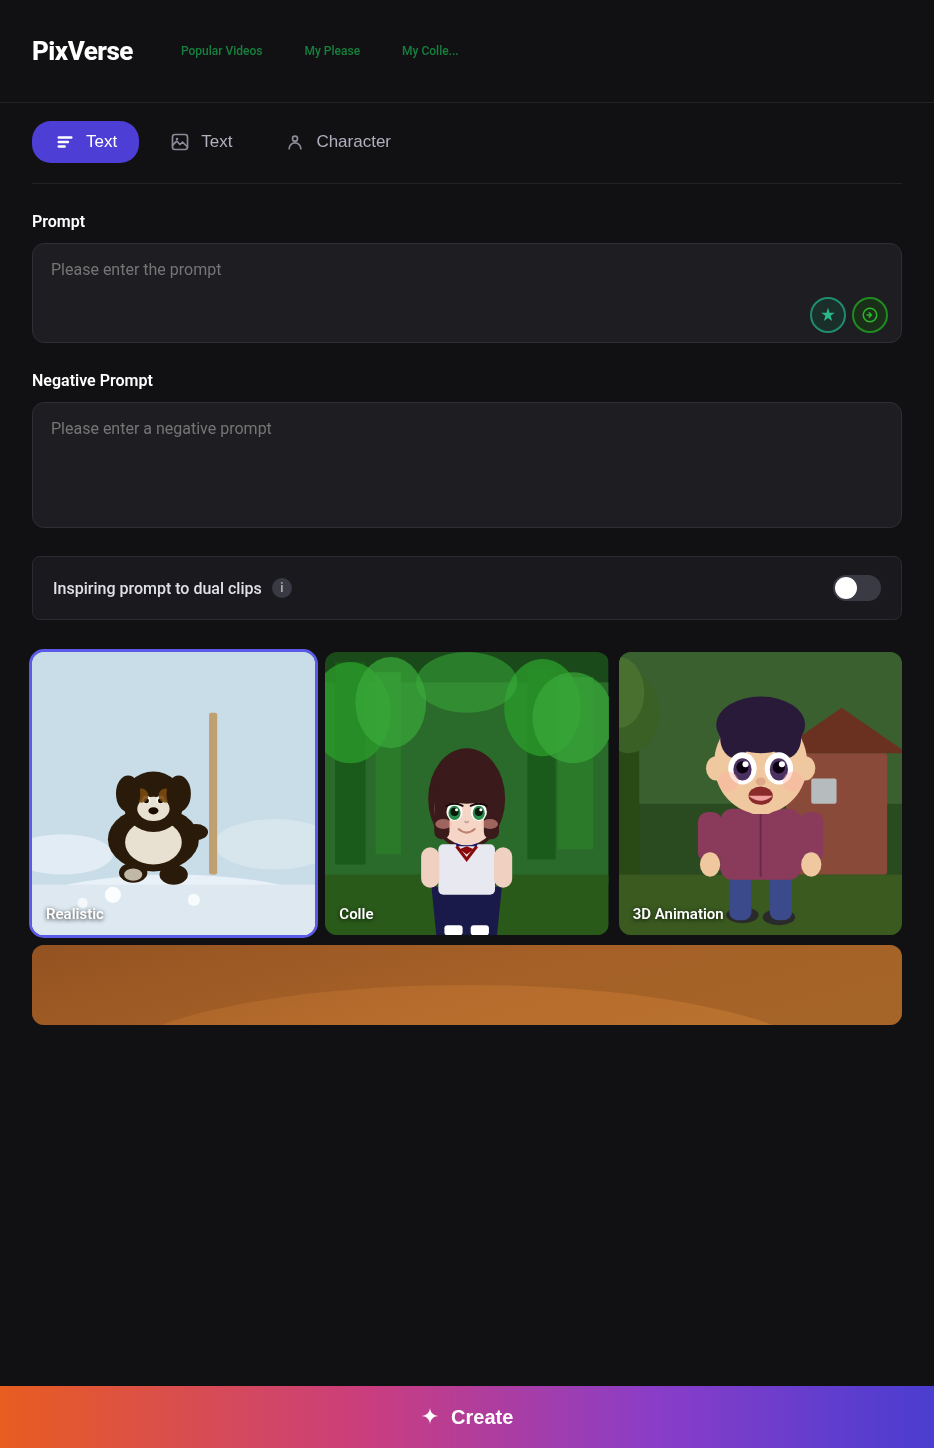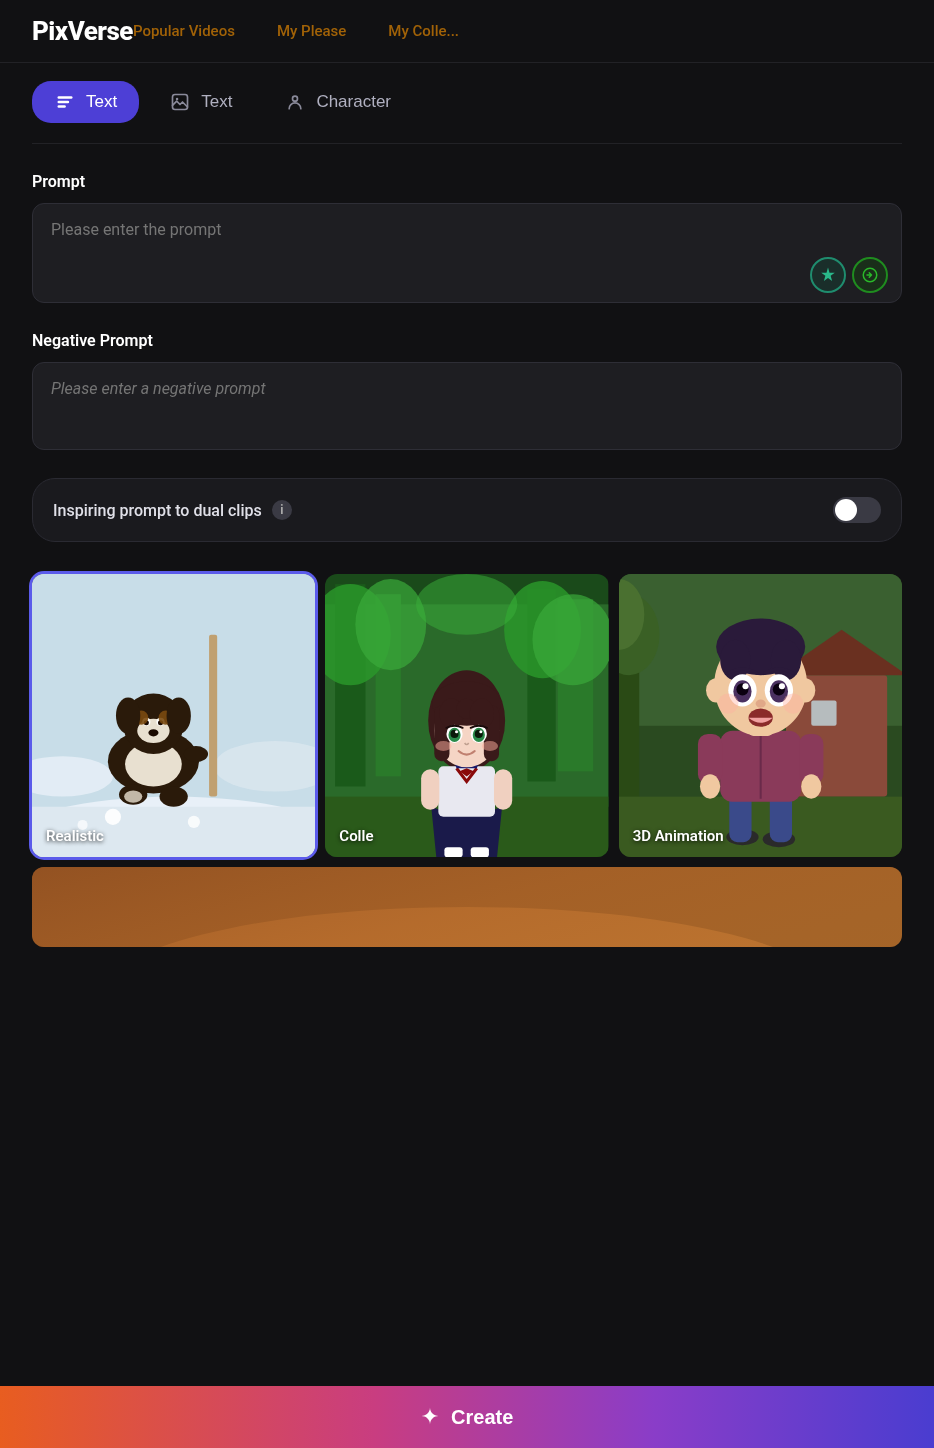--- a/index.html
+++ b/index.html
@@ -10,40 +10,41 @@
       font-family: -apple-system, BlinkMacSystemFont, 'Segoe UI', Roboto, sans-serif;
       width: 934px;
       min-height: 1448px;
       overflow-x: hidden;
     }
 
     
     .header {
       display: flex;
       align-items: center;
-      padding: 16px 32px;
+      padding: 36px 32px;
       background-color: #111113;
+      gap: 48px;
       border-bottom: 1px solid #222226;
     }
 
     .logo {
       font-size: 26px;
       font-weight: 800;
       color: #ffffff;
       letter-spacing: -0.5px;
     }
 
     .nav-links {
       display: flex;
       gap: 42px;
     }
 
     .nav-link {
-      color: #a16207;
-      font-size: 15px;
+      color: #15803d;
+      font-size: 12px;
       font-weight: 500;
       cursor: pointer;
     }
 
     
     .main {
       padding: 0 32px 120px 32px;
     }
 
     
@@ -144,29 +145,28 @@
       background: #1a2e1a;
       border: 2px solid #1f8c1f;
     }
 
     
     .negative-prompt-section {
       margin-bottom: 24px;
     }
 
     .negative-textarea {
-      height: 88px;
-      font-style: italic;
+      height: 126px;
     }
 
     
     .toggle-section {
       background: #1a1a1e;
       border: 1px solid #2a2a32;
-      border-radius: 23px;
+      border-radius: 8px;
       padding: 18px 20px;
       display: flex;
       align-items: center;
       justify-content: space-between;
       margin-bottom: 32px;
     }
 
     .toggle-label-group {
       display: flex;
       align-items: center;

